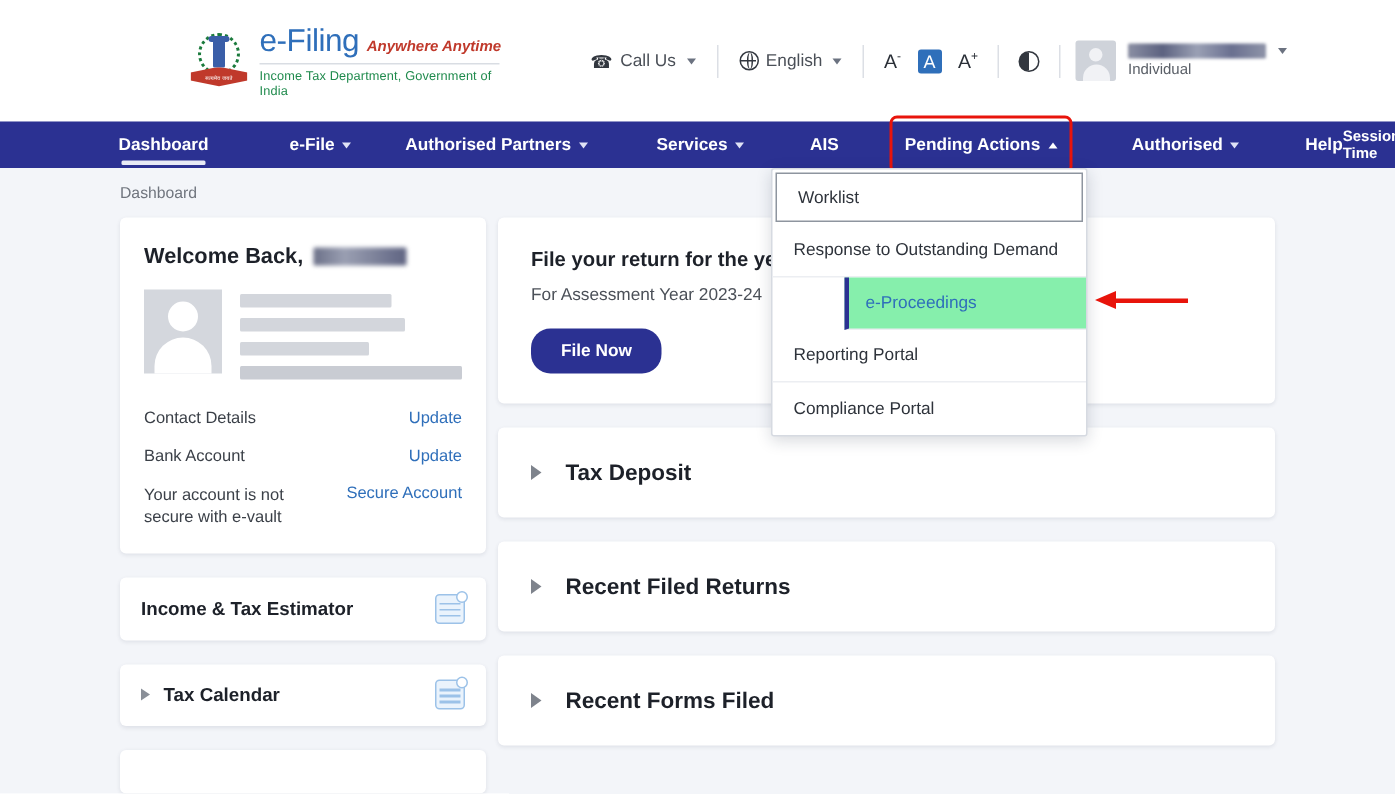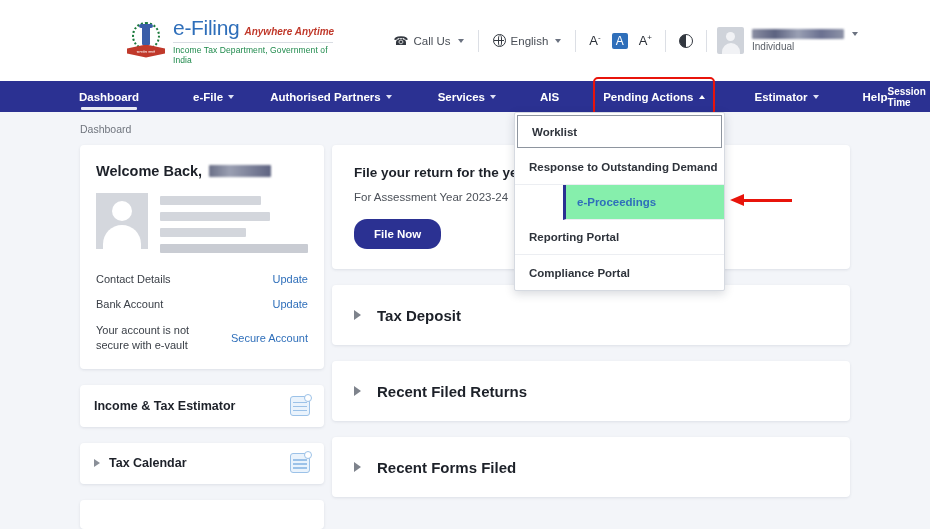--- a/index.html
+++ b/index.html
@@ -195,21 +195,21 @@
     content: ""; position: absolute; left: 7px; top: 32px; width: 38px; height: 26px;
     border-radius: 19px 19px 0 0; background: #ffffff;
   }
   .info-bars { flex: 1; display: flex; flex-direction: column; gap: 7px; padding-top: 3px; }
   .bar { height: 9px; background: #d3d6dc; border-radius: 1px; filter: blur(.5px); }
   .b1 { width: 68%; }
   .b2 { width: 74%; }
   .b3 { width: 58%; }
   .b4 { width: 100%; background: #c9ccd3; }
   .row-line {
-    display: flex; justify-content: space-between; align-items: center;
+    display: flex; justify-content: space-between; align-items: flex-start;
     margin-top: 13px; font-size: 11px; color: #3b4048;
   }
   .row-line.first { margin-top: 20px; }
   .link { color: #2f6fba; font-size: 11px; cursor: pointer; }
   .row-multiline { line-height: 15px; max-width: 120px; }
 
   
   .simple-card {
     height: 43px; display: flex; align-items: center; padding: 0 14px;
     justify-content: space-between;
@@ -255,21 +255,21 @@
 
   
   .dropdown {
     position: absolute; left: 514px; top: 112px; width: 211px;
     background: #ffffff; border: 1px solid #d6dae1; border-radius: 2px;
     box-shadow: 0 3px 10px rgba(25,35,60,.17); z-index: 40;
   }
   .dd-item {
     height: 35px; display: flex; align-items: center; padding: 0 14px;
     font-size: 11.5px; color: #2e333b; border-bottom: 1px solid #eceef2;
-    cursor: pointer; white-space: nowrap; font-weight: bold;
+    cursor: pointer; white-space: nowrap;
   }
   .dd-item:last-child { border-bottom: none; }
   .dd-item.focused {
     border: 1.5px solid #8e959f; margin: 2px; height: 33px; border-bottom: 1.5px solid #8e959f;
   }
   .dd-item.selected {
     background: #86efac; color: #2f6fba; border-left: 3px solid #2b3192;
     padding-left: 11px;
     margin-left: 48px;
   }
@@ -361,21 +361,21 @@
       <span class="chev-w"></span>
     </div>
     <div class="nav-item" style="margin-left:44px;">
       <span>AIS</span>
     </div>
     <div class="nav-item nav-highlight" style="margin-left:38px;">
       <span>Pending Actions</span>
       <span class="chev-up"></span>
     </div>
     <div class="nav-item" style="margin-left:44px;">
-      <span>Estimator</span>
+      <span>Authorised</span>
       <span class="chev-w"></span>
     </div>
     <div class="nav-item" style="margin-left:44px;">
       <span>Help</span>
     </div>
 
     <div class="session">
       <span class="session-label">Session Time</span>
 
     </div>

